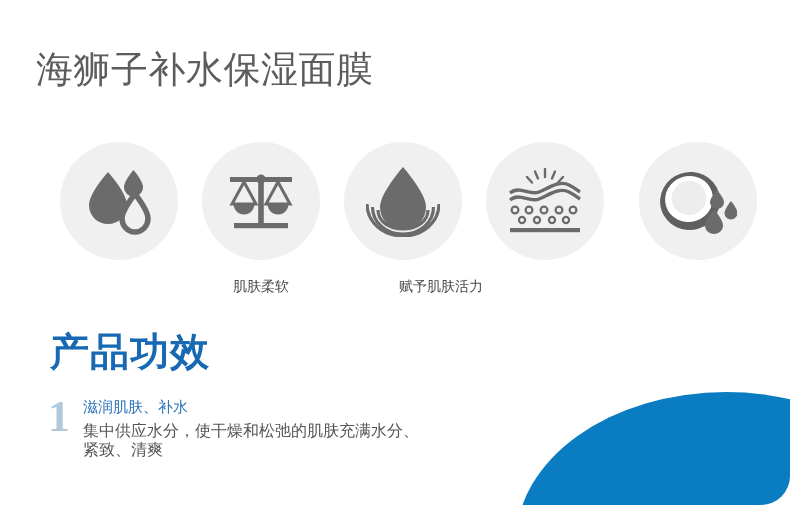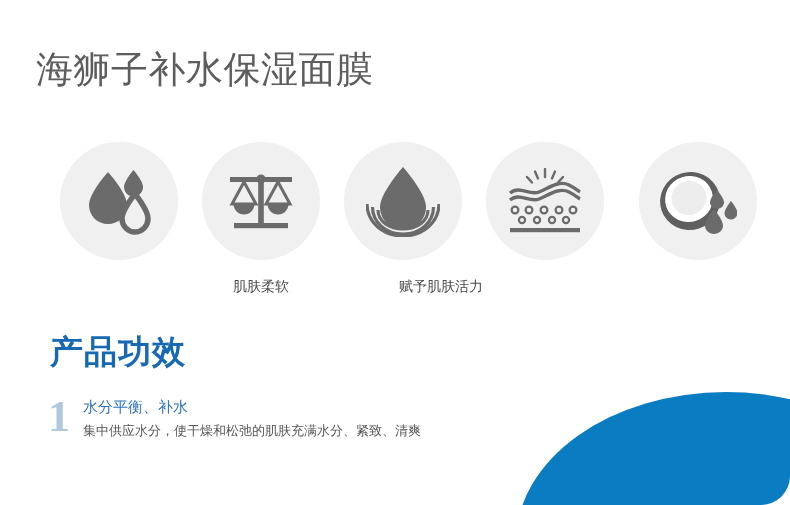--- a/index.html
+++ b/index.html
@@ -90,21 +90,21 @@
   .feature.f1 { left: 181px; }
   .feature.f2 { left: 323px; text-align: right; }
   .feature.f3 { left: 465px; }
   .feature.f4 { left: 618px; }
 
   
   .section-heading {
     position: absolute;
     left: 50px;
     top: 327px;
-    font-size: 33px;
+    font-size: 39px;
     line-height: 50px;
     font-weight: bold;
     color: #1769b4;
     letter-spacing: 1px;
     white-space: nowrap;
     z-index: 2;
   }
 
   
   .efficacy-list {
@@ -130,21 +130,21 @@
     font-family: "Liberation Serif", "DejaVu Serif", serif;
   }
   .efficacy-item .item-title {
     font-size: 15px;
     line-height: 22px;
     color: #2a72b8;
     margin: 0 0 3px 0;
     white-space: nowrap;
   }
   .efficacy-item .item-body {
-    font-size: 13px;
+    font-size: 16px;
     line-height: 19px;
     color: #555555;
     width: 340px;
   }
 </style>
 </head>
 <body>
 
 <div class="page">
 
@@ -243,18 +243,18 @@
       </div>
     </div>
 
   </div>
 
   <div class="section-heading">产品功效</div>
 
   <div class="efficacy-list">
     <div class="efficacy-item">
       <div class="num">1</div>
-      <div class="item-title">水分平衡、补水</div>
+      <div class="item-title">滋润肌肤、补水</div>
       <div class="item-body">集中供应水分，使干燥和松弛的肌肤充满水分、紧致、清爽</div>
     </div>
   </div>
 
 </div>
 
 </body></html>

